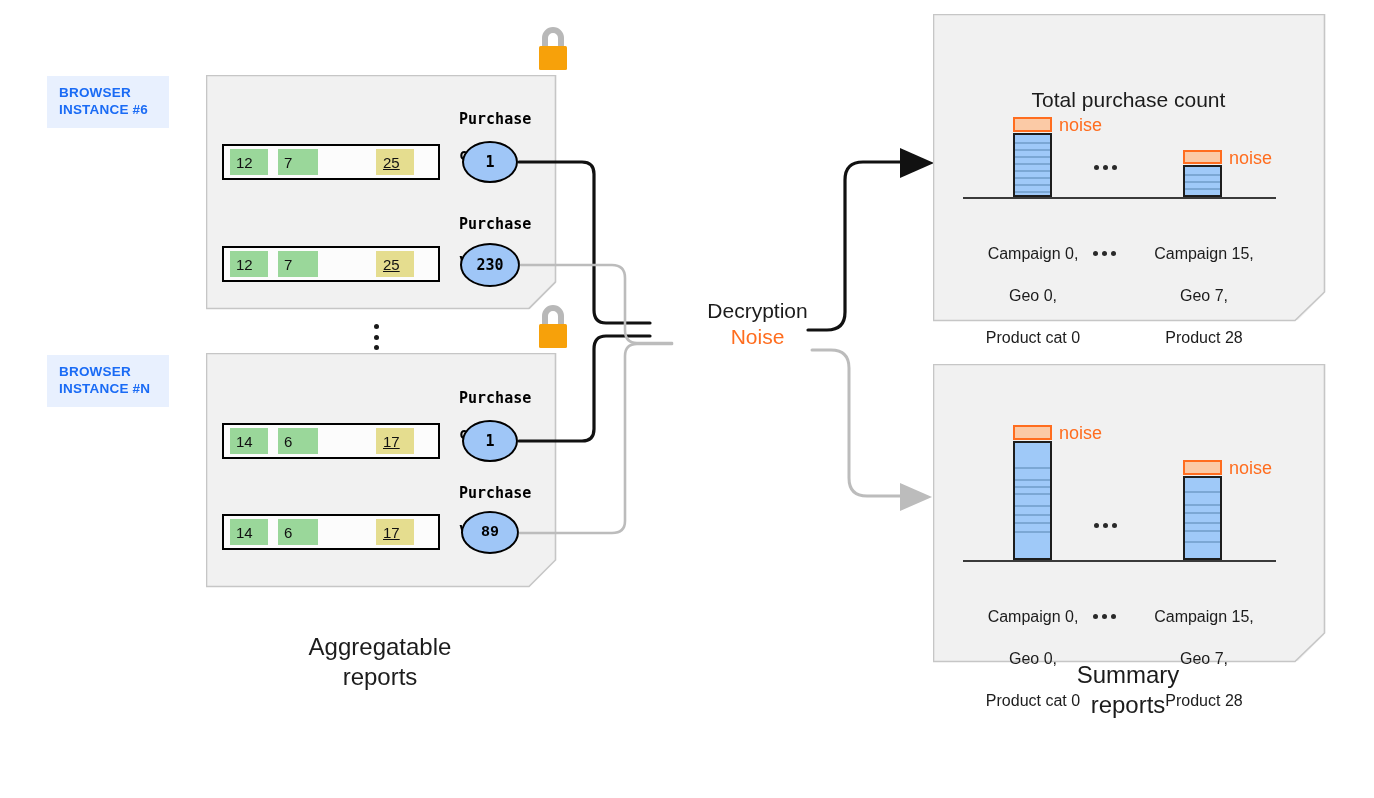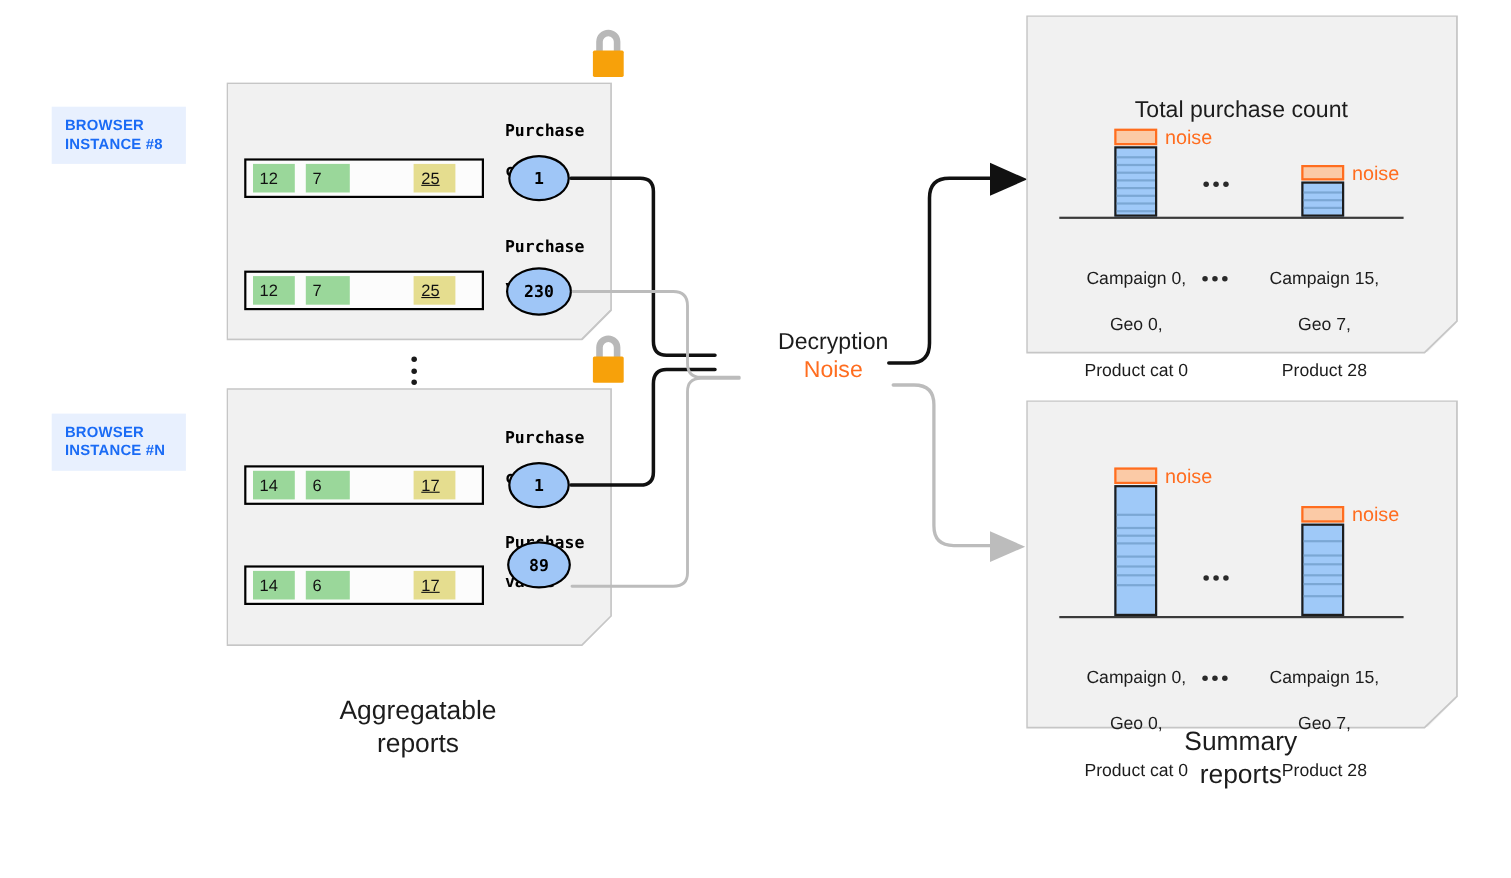--- a/index.html
+++ b/index.html
@@ -18,21 +18,20 @@
   .browser-badge {
     position: absolute;
     background: #e8f0fe;
     color: #1a6bf5;
     font-weight: bold;
     font-size: 13.5px;
     letter-spacing: .2px;
     line-height: 17px;
     padding: 8px 10px 9px 12px;
     box-sizing: border-box;
-    margin-top: 21px;
   }
 
   
   .panel {
     position: absolute;
     background: #f1f1f1;
     border: 1px solid #cfcfcf;
     box-sizing: border-box;
   }
   .panel.folded {
@@ -175,21 +174,21 @@
   
   .wires { position: absolute; left:0; top:0; width:1374px; height:798px; pointer-events:none; }
 </style>
 </head>
 <body>
 
 <div class="stage">
 
   <div class="browser-badge" style="left:47px; top:76px; width:122px; height:52px;">
     <div>BROWSER</div>
-    <div>INSTANCE #8</div>
+    <div>INSTANCE #6</div>
   </div>
 
   <div class="browser-badge" style="left:47px; top:355px; width:122px; height:52px;">
     <div>BROWSER</div>
     <div>INSTANCE #N</div>
   </div>
 
   <div class="panel folded" style="left:206px; top:75px; width:349px; height:233px;"></div>
   <div class="panel-outline" style="left:206px; top:75px;">
     <svg width="351" height="235" viewBox="0 0 351 235">
@@ -287,21 +286,21 @@
     </div>
     <div class="chip yellow" style="margin-left:58px; width:38px;">
       <span>17</span>
     </div>
   </div>
 
   <div class="metric-label" style="left:459px; top:466px; width:95px;">
     <div>Purchase</div>
     <div>value</div>
   </div>
-  <div class="bubble" style="left:461px; top:492px; width:58px; height:43px;">
+  <div class="bubble" style="left:461px; top:511px; width:58px; height:43px;font-family:Liberation Mono, monospace;">
     <span>89</span>
   </div>
 
   <div class="lock" style="left:533px; top:300px;">
     <svg width="40" height="52" viewBox="0 0 40 52">
       <path d="M12,26 V16 a8,8 0 0 1 16,0 V26" fill="none" stroke="#b8b8b8" stroke-width="6"></path>
       <rect x="6" y="24" width="28" height="24" rx="1.5" fill="#f7a10a"></rect>
     </svg>
   </div>
 

